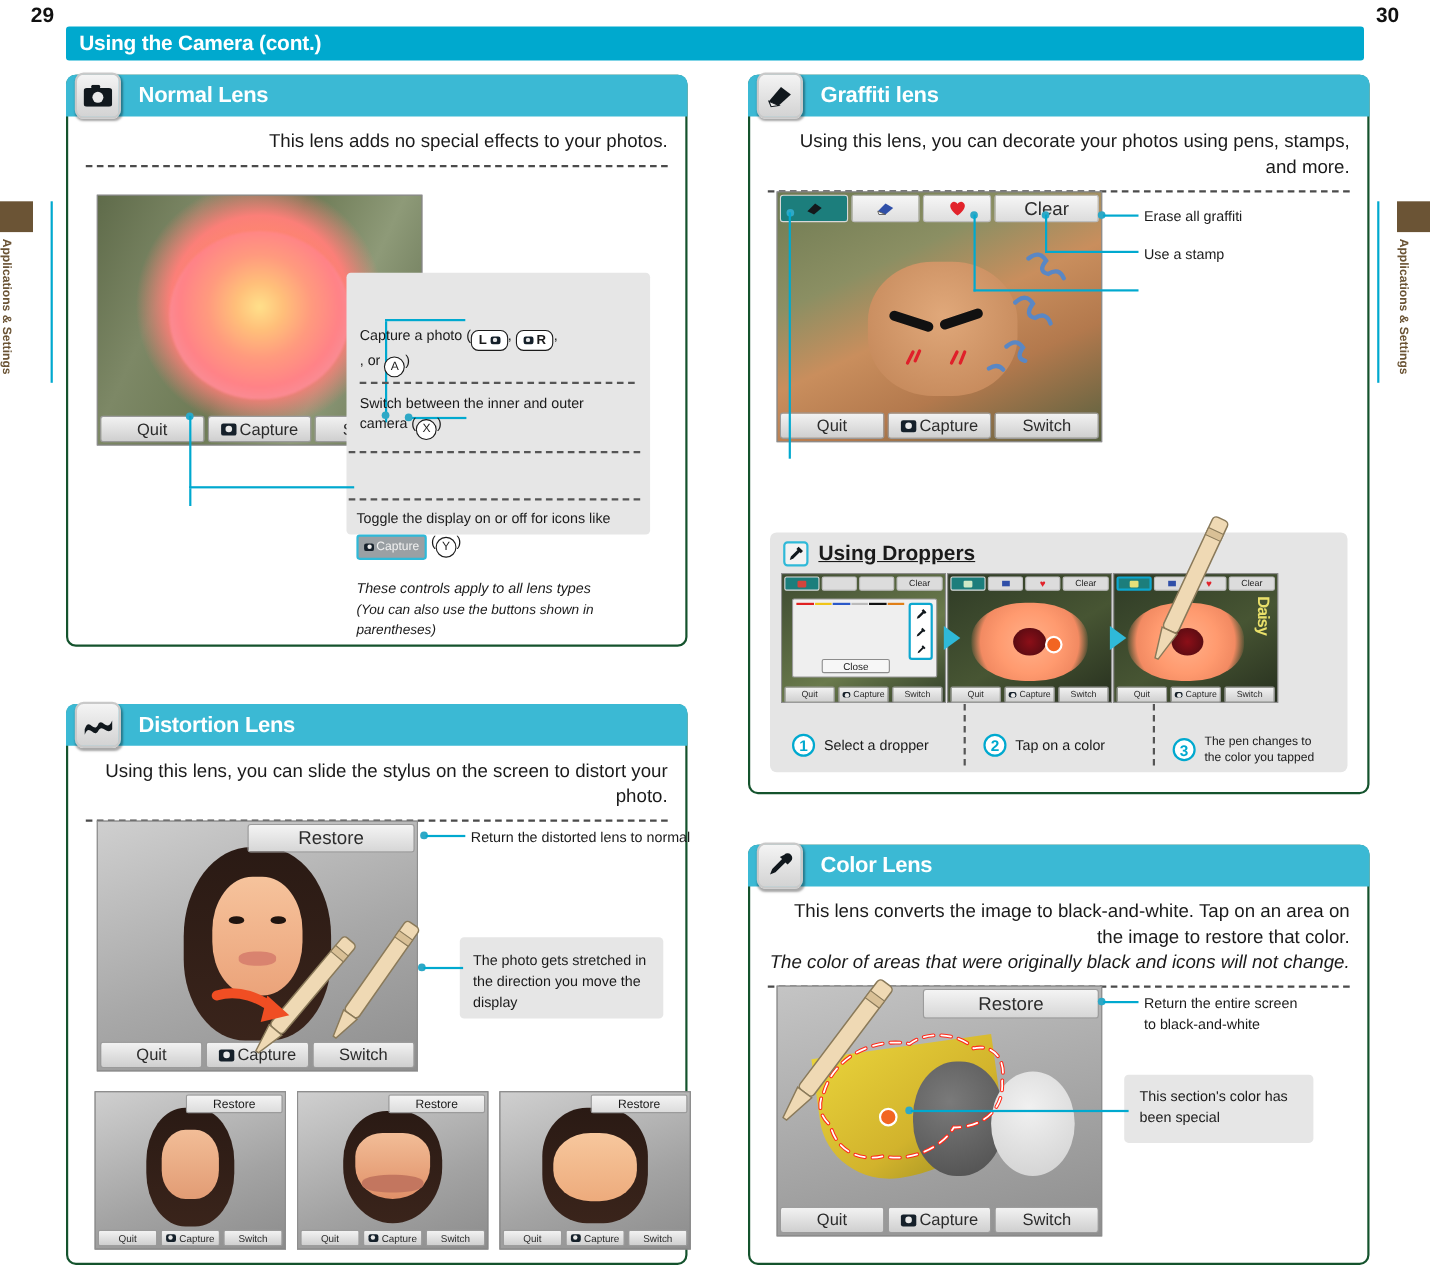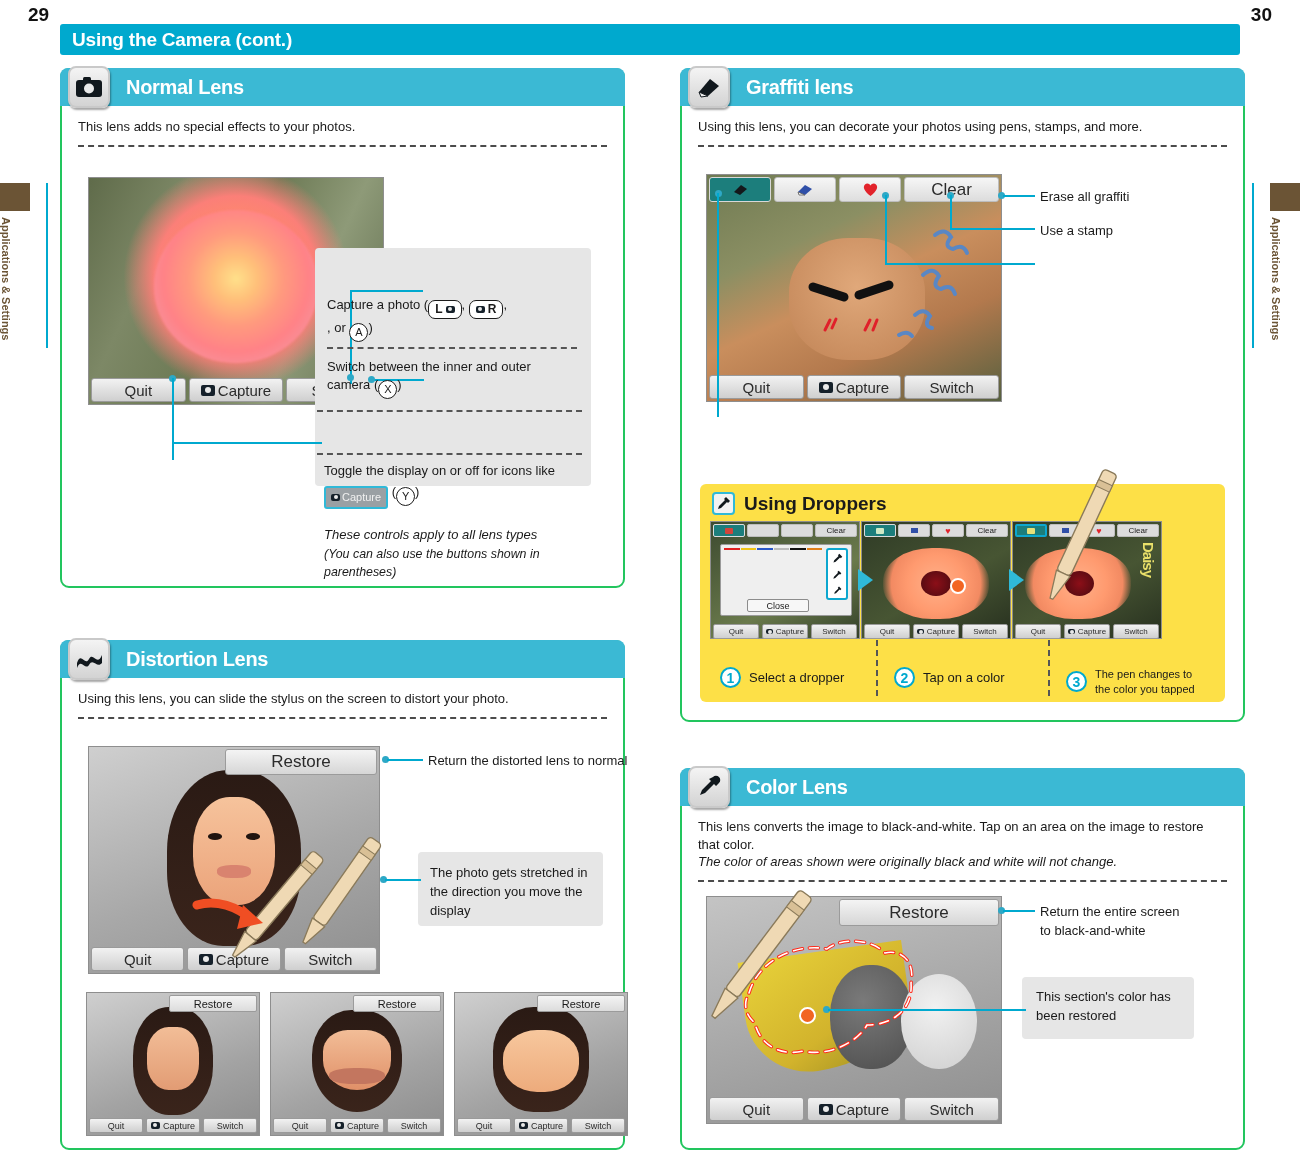--- a/index.html
+++ b/index.html
@@ -41,40 +41,40 @@
   .chapter-bar {
     position:absolute; left:60px; top:24px; width:1180px; height:31px;
     background:#00a9ce; border-radius:3px;
     display:flex; align-items:center; padding-left:12px;
   }
   .chapter-bar .t { color:#fff; font-size:19px; font-weight:bold; letter-spacing:-0.2px;}
 
   
   .card {
     position:absolute;
-    border:2px solid #22c55e; border-radius:9px; background:#fff;
+    border:2px solid #14532d; border-radius:9px; background:#fff;
   }
   .card-head {
     position:relative;
     height:38px; margin:-2px -2px 0 -2px;
     background:#3bb9d4; border-radius:8px 8px 0 0;
     display:flex; align-items:center;
   }
   .card-head .title {
     color:#fff; font-size:20px; font-weight:bold; margin-left:66px; letter-spacing:-0.3px;
   }
   .lens-icon {
     position:absolute; left:8px; top:-2px; width:42px; height:42px;
     background: linear-gradient(#f4f4f4,#d3d3d3);
     border:2px solid #c9c9c9; border-radius:8px;
     box-shadow: 1px 2px 2px rgba(0,0,0,.35);
     display:flex; align-items:center; justify-content:center;
   }
   .card-body { padding:12px 16px 10px 16px; }
-  .lede { font-size:13px; line-height:1.35; }
+  .lede { font-size:17px; line-height:1.35;text-align:right; }
   .lede.it { font-style:italic; }
   .dashline {
     border-top:2px dashed #4b4b4b; margin:9px 0 4px 0; height:0;
   }
 
   
   .screen { position:relative; background:#777; border:1px solid #8e8e8e; }
   .scr-photo { position:absolute; inset:0; }
   .btnbar { position:absolute; left:0; right:0; bottom:0; height:26px; display:flex; gap:3px; padding:0 2px 2px 2px; }
   .btn3ds {
@@ -109,21 +109,21 @@
     width:19px; height:19px; border:1.5px solid #1b1b1b; border-radius:50%;
     font-size:11px; vertical-align:-4px; background:#fff;
   }
   .capture-chip {
     display:inline-flex; align-items:center; gap:2px;
     background:#9aa0a4; border:2px solid #2fb9d8; border-radius:3px;
     padding:1px 5px; color:#f0f0f0; font-size:11px; vertical-align:-5px;
   }
 
   
-  .dpanel { background:#fde047; border-radius:6px; position:relative; }
+  .dpanel { background:#e5e5e5; border-radius:6px; position:relative;text-decoration:underline; }
   .dpanel-title { display:flex; align-items:center; gap:9px; padding:8px 0 6px 12px; }
   .dpanel-title .ic {
     width:23px; height:23px; border:2px solid #2fb9d8; border-radius:4px;
     background:#f2f2f2; display:flex; align-items:center; justify-content:center;
   }
   .dpanel-title .tx { font-size:19px; font-weight:bold; }
   .step-no {
     display:inline-flex; align-items:center; justify-content:center;
     width:21px; height:21px; border:2.5px solid #00a9cf; border-radius:50%;
     color:#00a9cf; font-weight:bold; font-size:14px; background:#fff;
@@ -644,21 +644,21 @@
   <div class="card-head">
     <div class="lens-icon">
       <svg width="26" height="24" viewBox="0 0 26 24">
           <path d="M17,2 a4,4 0 0 1 6,6 l-3,3 -2,-2 -9,9 -5,2 2,-5 9,-9 -2,-2 Z" fill="#11181d"></path>
         </svg>
     </div>
     <span class="title">Color Lens</span>
   </div>
   <div class="card-body">
     <div class="lede">This lens converts the image to black-and-white. Tap on an area on the image to restore that color.</div>
-    <div class="lede it">The color of areas shown were originally black and white will not change.</div>
+    <div class="lede it">The color of areas that were originally black and icons will not change.</div>
     <div class="dashline"></div>
   </div>
 
   <div class="screen" style="position:absolute; left:24px; top:126px; width:296px; height:228px;">
     <div class="scr-photo" style="background:linear-gradient(165deg,#c4c4c4,#a6a6a6 55%,#8e8e8e);"></div>
 
     <div style="position:absolute; left:13%; top:24%; width:56%; height:52%; border-radius:0 0 70% 45%/0 0 70% 60%; background:linear-gradient(150deg,#e8d23a,#d2b32c 60%,#9a8c22); transform:rotate(-8deg);"></div>
 
     <div style="position:absolute; left:42%; top:30%; width:28%; height:46%; border-radius:48%; background:radial-gradient(circle at 40% 35%,#7a7a7a,#4d4d4d);"></div>
 
@@ -701,15 +701,15 @@
   <div class="callout" style="left:358px; top:133px; width:190px; line-height:1.45;">
     <div>Return the entire screen</div>
     <div>to black-and-white</div>
   </div>
 
   <div class="graybox" style="position:absolute; left:340px; top:207px; width:172px; height:62px;"></div>
   <div class="cdot" style="left:141px; top:236px;"></div>
   <div class="cline" style="left:146px; top:239px; width:198px; height:2px;"></div>
   <div class="callout" style="left:354px; top:218px; width:158px; line-height:1.45;">
     <div>This section's color has</div>
-    <div>been restored</div>
+    <div>been special</div>
   </div>
 </div>
 
 </body></html>

